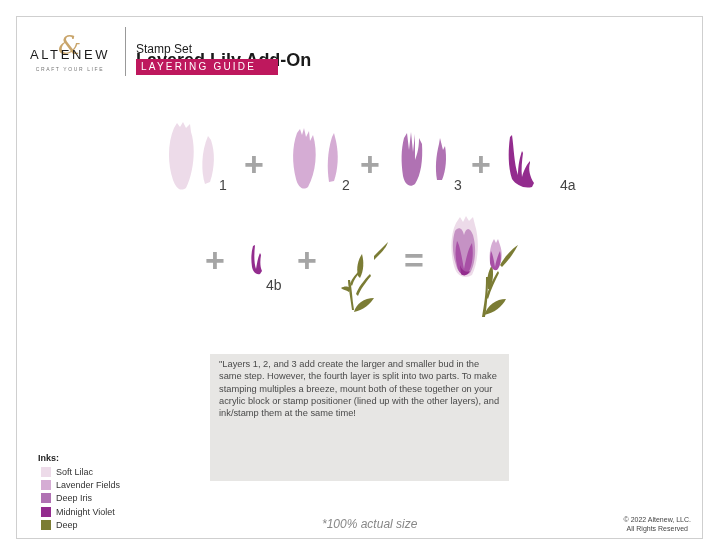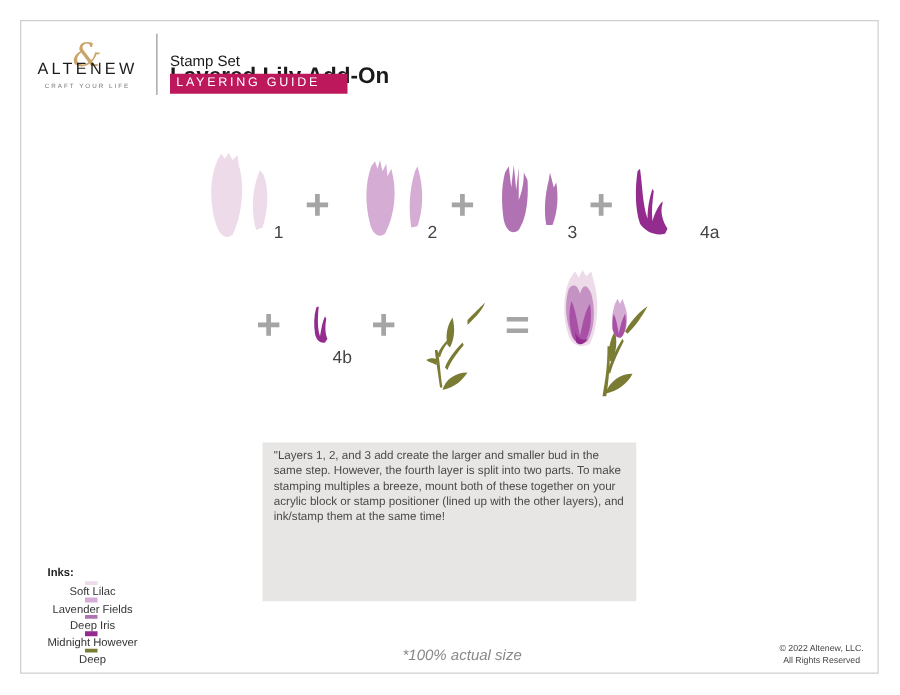--- a/index.html
+++ b/index.html
@@ -14,21 +14,21 @@
   .subtitle { position: absolute; left: 136px; top: 42px; font-size: 12px; color: #1a1a1a; }
   .badge { position: absolute; left: 136px; top: 59px; background: #be185d; color: #fff; font-size: 10px; letter-spacing: 2.2px; padding: 1px 22px 1px 5px; line-height: 14px; }
   .stage svg { position: absolute; }
   .lbl { position: absolute; font-size: 14px; color: #444; }
   .plus { position: absolute; font-size: 34px; font-weight: bold; color: #a5a5a5; line-height: 1; }
   .tips { position: absolute; left: 210px; top: 354px; width: 299px; height: 127px; background: #e7e6e4; box-sizing: border-box; padding: 4px 9px; font-size: 9.3px; line-height: 12.3px; color: #4a4a4a; }
   .tips h4 { margin: 0; font-size: 9.5px; color: #222; font-weight: bold; }
   .tips p { margin: 0 0 12px 0; }
   .inks { position: absolute; left: 38px; top: 437px; font-size: 9px; color: #333; margin-top: 16px; }
   .inks .hdr { font-weight: bold; color: #222; margin-bottom: 2px; }
-  .ink { height: 13.4px; display: flex; align-items: center; flex-direction: column; }
+  .ink { height: 13.4px; display: flex; align-items: center; }
   .sw { width: 10px; height: 10px; margin: 0 5px 0 3px; }
   .actual { position: absolute; left: 322px; top: 517px; font-size: 12px; font-style: italic; color: #888; }
   .copy { position: absolute; right: 29px; top: 516px; font-size: 7px; color: #444; text-align: center; line-height: 8.5px; }
 </style>
 </head>
 <body>
 
 <div class="frame"></div>
 
 <div class="logo">
@@ -118,21 +118,21 @@
   <div class="ink">
       <span class="sw" style="background:#d5acd4"></span>
       <span>Lavender Fields</span>
     </div>
   <div class="ink">
       <span class="sw" style="background:#b072b3"></span>
       <span>Deep Iris</span>
     </div>
   <div class="ink">
       <span class="sw" style="background:#932c8e"></span>
-      <span>Midnight However</span>
+      <span>Midnight Violet</span>
     </div>
   <div class="ink">
       <span class="sw" style="background:#7b7c34"></span>
       <span>Deep</span>
     </div>
 </div>
 
 <div class="actual">*100% actual size</div>
 <div class="copy">
   <div>© 2022 Altenew, LLC.</div>

